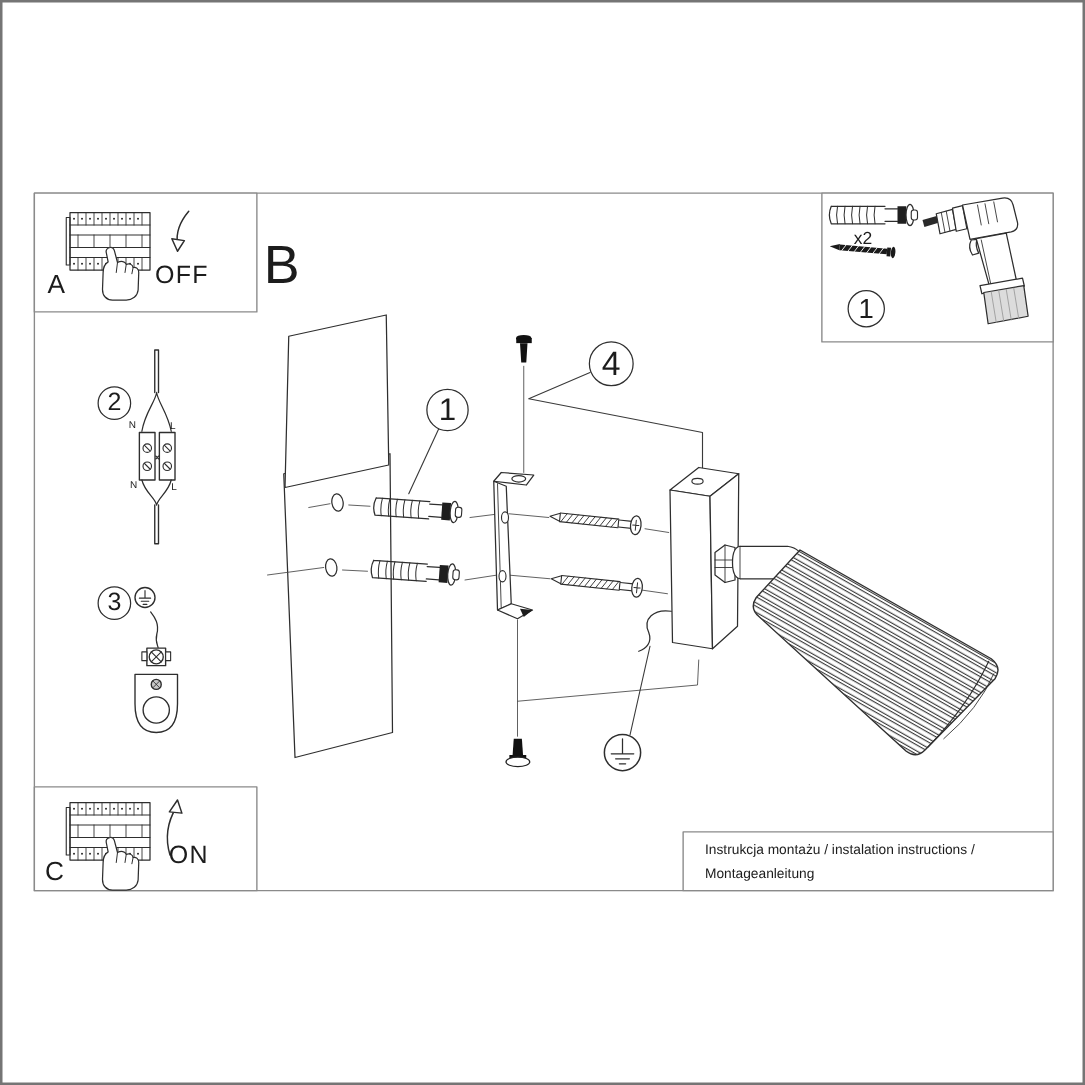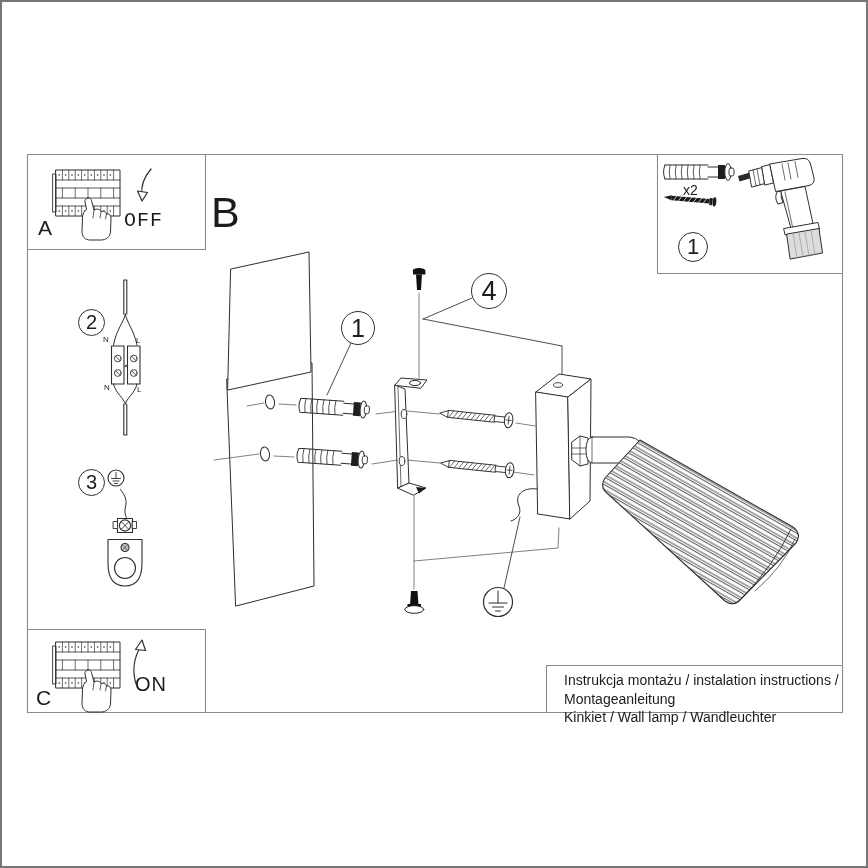--- a/index.html
+++ b/index.html
@@ -8,21 +8,21 @@
         font-family:"Liberation Sans", sans-serif;color:#1c1c1c;}
   svg.art{position:absolute;left:0;top:0;}
   .lbl{position:absolute;white-space:nowrap;color:#1c1c1c;}
   .letter{font-size:21px;}
   .letter-b{font-size:43px;}
   .switch-word{font-size:20px;letter-spacing:1px;}
   .c-num{position:absolute;border:1.4px solid #2f2f2f;border-radius:50%;background:#fff;
          display:flex;align-items:center;justify-content:center;box-sizing:border-box;}
   .nl{font-size:8px;}
   .x2{font-size:14px;}
-  .footer-text{position:absolute;left:562px;top:669px;font-size:14px;line-height:18.6px;color:#1c1c1c;}
+  .footer-text{position:absolute;left:562px;top:669px;font-size:11px;line-height:18.6px;color:#1c1c1c;}
   .footer-text span{display:block;}
 </style>
 </head>
 <body>
 
 <div class="page">
 
 <svg class="art" width="868" height="868" viewBox="0 0 868 868" fill="none" stroke-linecap="round" stroke-linejoin="round">
 
   <defs>
@@ -242,35 +242,34 @@
   <g stroke="#2e2e2e" stroke-width="1">
     <path d="M535,487 C521,485 512,493 517,504 C520,512 515,517 509,519"></path>
   </g>
   <g stroke="#2e2e2e">
     <circle cx="496" cy="600" r="14.5" fill="#fff" stroke-width="1.2"></circle>
     <path d="M496,589 V601 M487,601 H505 M490.5,605 H501.5 M493.5,609 H498.5" stroke-width="1"></path>
   </g>
 </svg>
 
 <div class="lbl letter" style="left:36px;top:214px;">A</div>
-<div class="lbl switch-word" style="left:122px;top:207px;font-family:Liberation Mono, monospace;">OFF</div>
+<div class="lbl switch-word" style="left:122px;top:207px;">OFF</div>
 <div class="lbl letter-b" style="left:209px;top:186px;">B</div>
 <div class="lbl letter" style="left:34px;top:684px;">C</div>
 <div class="lbl switch-word" style="left:133px;top:671px;">ON</div>
 <div class="lbl x2" style="left:681px;top:180px;">x2</div>
 
 <div class="c-num" style="left:76px;top:307px;width:27px;height:27px;font-size:20px;">2</div>
 <div class="c-num" style="left:76px;top:467px;width:27px;height:27px;font-size:20px;">3</div>
 <div class="c-num" style="left:339px;top:309px;width:34px;height:34px;font-size:25px;">1</div>
 <div class="c-num" style="left:469px;top:271px;width:36px;height:36px;font-size:27px;">4</div>
 <div class="c-num" style="left:676px;top:230px;width:30px;height:30px;font-size:22px;">1</div>
 
 <div class="lbl nl" style="left:101px;top:333px;">N</div>
 <div class="lbl nl" style="left:134px;top:334px;">L</div>
 <div class="lbl nl" style="left:102px;top:381px;">N</div>
 <div class="lbl nl" style="left:135px;top:383px;">L</div>
 
 <div class="footer-text">
   <span>Instrukcja montażu / instalation instructions / Montageanleitung</span>
-  <span>Kinkiet / Wall lamp / Wandleuchter</span>
 </div>
 
 </div>
 
 </body></html>

